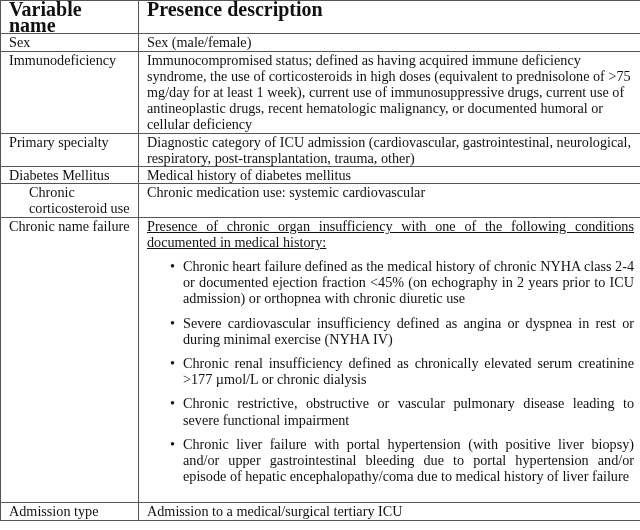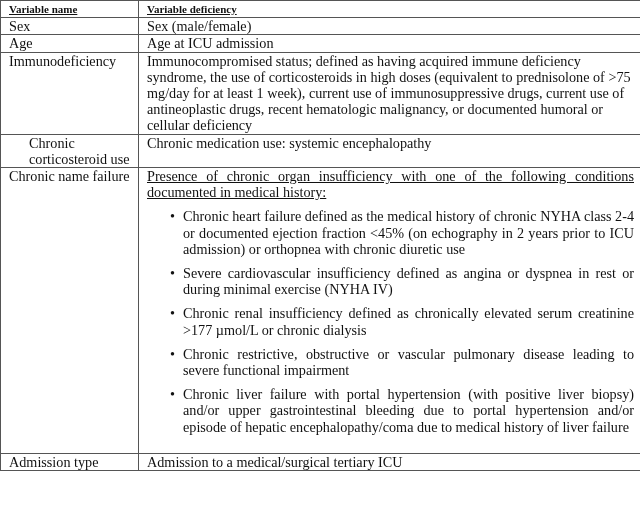--- a/index.html
+++ b/index.html
@@ -19,21 +19,21 @@
   table.predictors td, table.predictors th {
     border: 1px solid #555;
     padding: 0 6px 0 8px;
     vertical-align: top;
     text-align: left;
   }
   table.predictors td:first-child, table.predictors th:first-child { border-left: 1px solid #555; }
   table.predictors td:last-child, table.predictors th:last-child { border-right: 1px solid #555; }
   col.c1 { width: 138px; }
   col.c2 { width: 502px; }
-  th { font-weight: bold; font-size: 11px; text-decoration: underline; }
+  th { font-weight: bold; font-size: 20px; }
   td.name.justify { text-align: justify; text-align-last: auto; padding-left: 28px; }
   .desc { text-align: justify; margin-left: 40px; }
   .desc-intro { text-align: justify; text-decoration: underline; }
   ul.conds {
     margin: 8px 0 12px 0;
     padding: 0 0 0 36px;
     list-style: none;
   }
   ul.conds li {
     position: relative;
@@ -50,39 +50,43 @@
 <body>
 
 <table class="predictors">
   <colgroup>
       <col class="c1">
       <col class="c2">
     </colgroup>
   <thead>
     <tr>
       <th>Variable name</th>
-      <th>Variable deficiency</th>
+      <th>Presence description</th>
     </tr>
   </thead>
   <tbody>
     <tr class="r-sex">
       <td>Sex</td>
       <td class="desc">Sex (male/female)</td>
     </tr>
-    <tr class="r-age">
-      <td>Age</td>
-      <td class="desc">Age at ICU admission</td>
-    </tr>
     <tr>
       <td>Immunodeficiency</td>
       <td class="desc">Immunocompromised status; defined as having acquired immune deficiency syndrome, the use of corticosteroids in high doses (equivalent to prednisolone of &gt;75 mg/day for at least 1 week), current use of immunosuppressive drugs, current use of antineoplastic drugs, recent hematologic malignancy, or documented humoral or cellular deficiency</td>
     </tr>
     <tr>
+      <td>Primary specialty</td>
+      <td class="desc">Diagnostic category of ICU admission (cardiovascular, gastrointestinal, neurological, respiratory, post-transplantation, trauma, other)</td>
+    </tr>
+    <tr class="r-diab">
+      <td>Diabetes Mellitus</td>
+      <td class="desc">Medical history of diabetes mellitus</td>
+    </tr>
+    <tr>
       <td class="name justify" style="hyphens:auto;">Chronic corticosteroid use</td>
-      <td class="desc">Chronic medication use: systemic encephalopathy</td>
+      <td class="desc">Chronic medication use: systemic cardiovascular</td>
     </tr>
     <tr>
       <td>Chronic name failure</td>
       <td>
         <div class="desc-intro">Presence of chronic organ insufficiency with one of the following conditions documented in medical history:</div>
         <ul class="conds">
           <li><span class="bullet">•</span><span>Chronic heart failure defined as the medical history of chronic NYHA class 2-4 or documented ejection fraction &lt;45% (on echography in 2 years prior to ICU admission) or orthopnea with chronic diuretic use</span></li>
           <li><span class="bullet">•</span><span>Severe cardiovascular insufficiency defined as angina or dyspnea in rest or during minimal exercise (NYHA IV)</span></li>
           <li><span class="bullet">•</span><span>Chronic renal insufficiency defined as chronically elevated serum creatinine &gt;177 µmol/L or chronic dialysis</span></li>
           <li><span class="bullet">•</span><span>Chronic restrictive, obstructive or vascular pulmonary disease leading to severe functional impairment</span></li>

